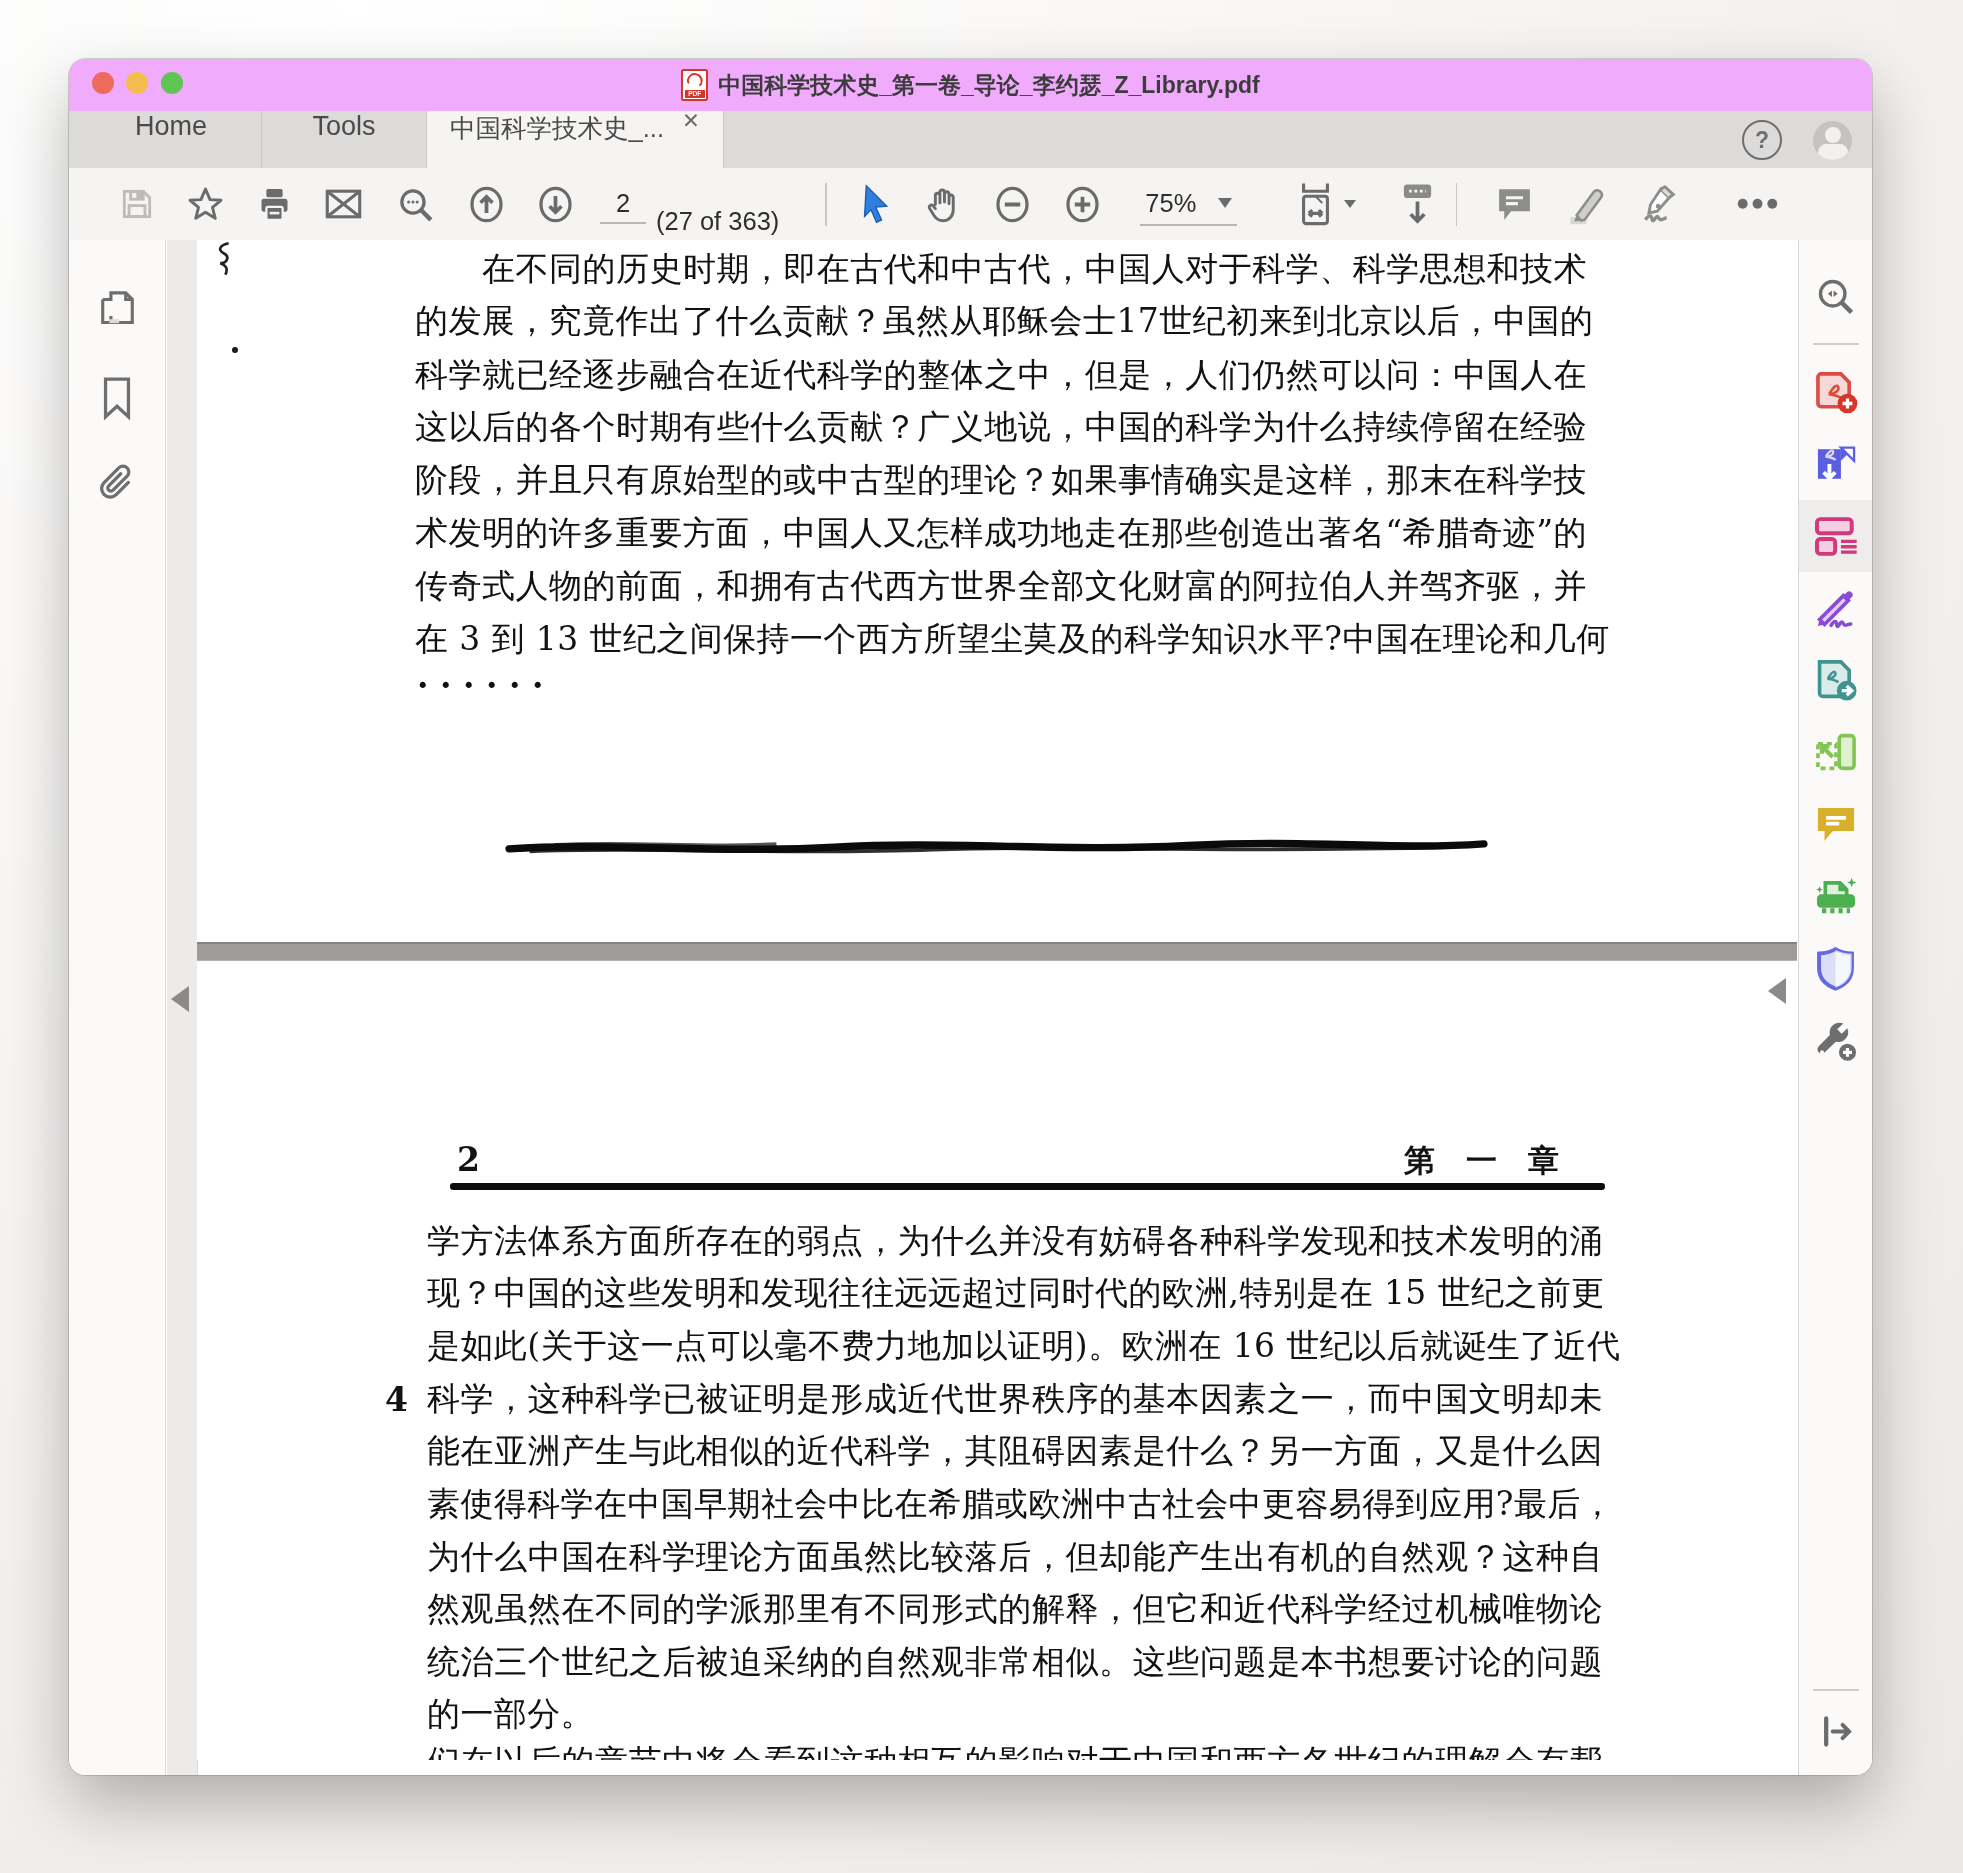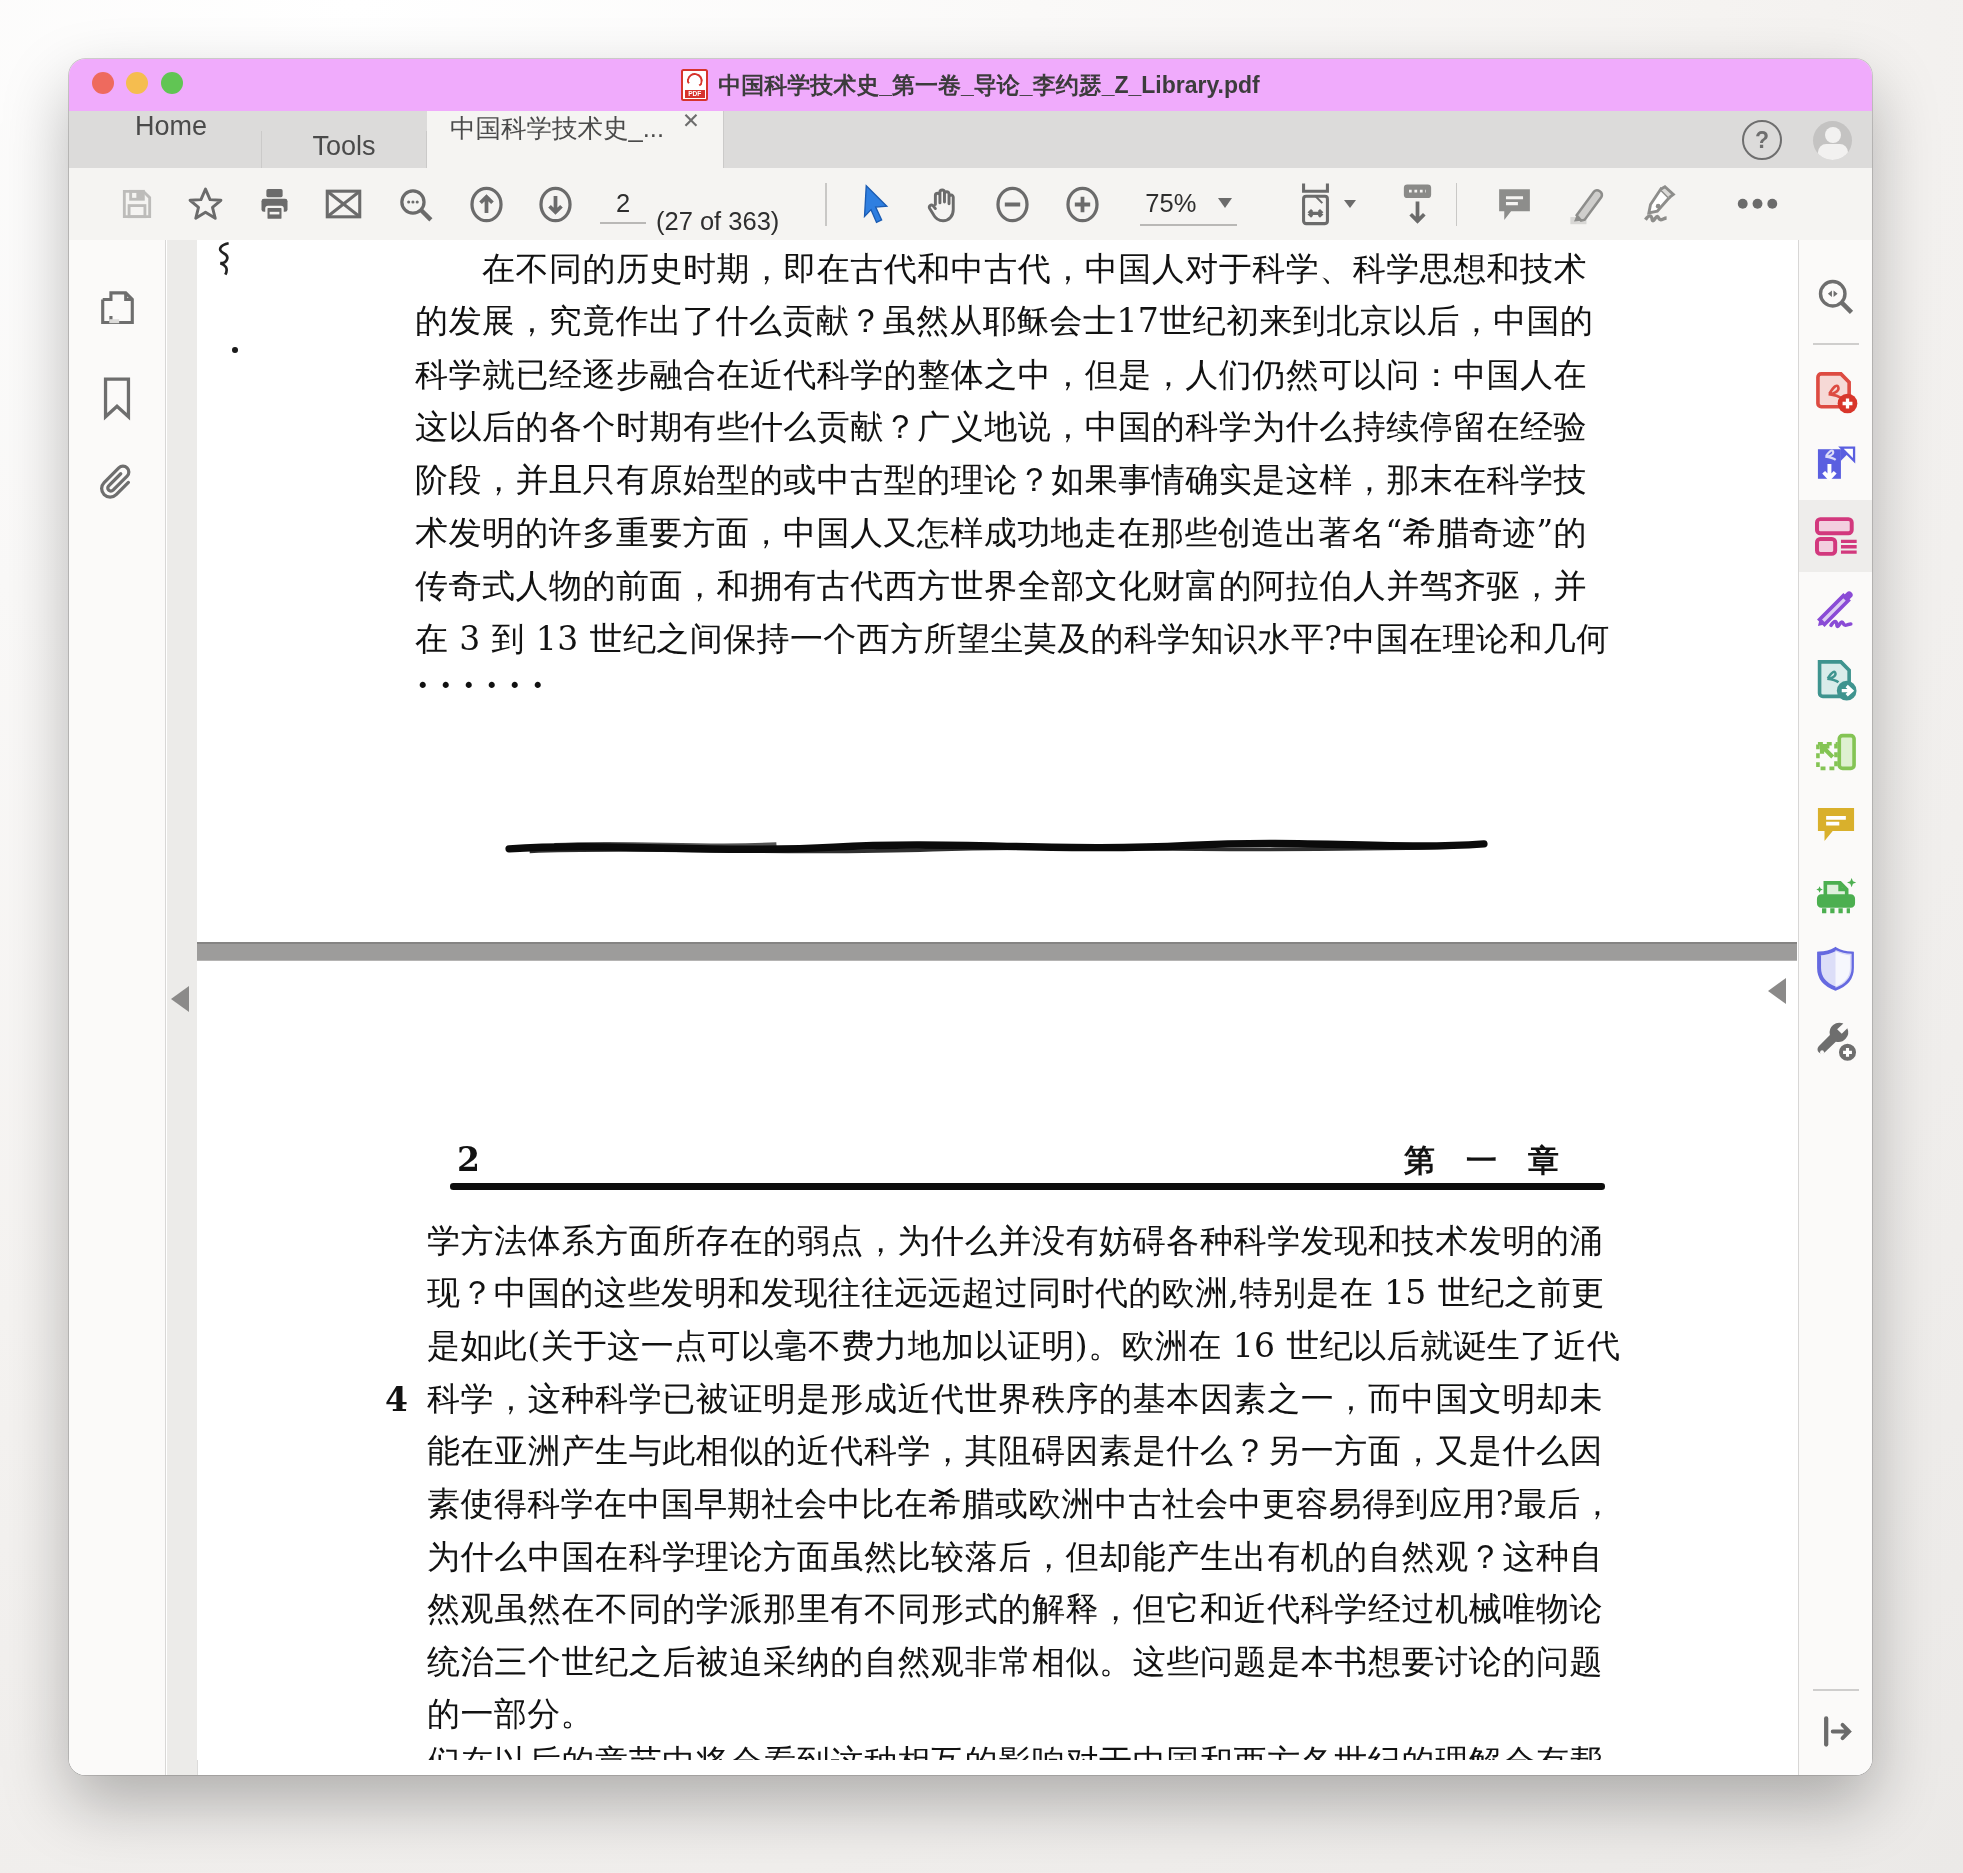--- a/index.html
+++ b/index.html
@@ -20,21 +20,21 @@
   .light{width:22px;height:22px;border-radius:50%;}
   .titlewrap{display:flex;align-items:center;gap:10px;}
   .titletext{font-size:23px;font-weight:700;color:#3c3c3c;}
   .pdfdocicon{width:23px;height:28px;background:#fff;border:2.1px solid #d7342c;border-radius:2.5px;position:relative;}
   .pdfdocicon .swoosh{position:absolute;left:4.1px;top:1.6px;width:11.5px;height:10px;border:2.5px solid #d7342c;border-radius:50% 50% 50% 50%/60% 60% 40% 40%;border-bottom-color:transparent;transform:rotate(12deg);}
   .pdfdocicon .label{position:absolute;left:1.6px;bottom:0.8px;right:1.6px;background:#d7342c;color:#fff;font-size:6.6px;font-weight:700;text-align:center;line-height:8.2px;}
 
   .tabbar{position:absolute;left:0;top:52px;width:100%;height:58px;background:#dcdbda;border-bottom:0.8px solid #c9c8c7;}
   .tab{position:absolute;top:0;height:58px;display:flex;justify-content:center;font-size:27px;color:#4a4a4a;}
   .tab.home{left:11.5px;width:181px;}
-  .tab.tools{left:192px;width:164px;border-left:0.8px solid #cbcac9;border-right:0.8px solid #cbcac9;margin-top:20px;}
+  .tab.tools{left:192px;width:164px;border-left:0.8px solid #cbcac9;border-right:0.8px solid #cbcac9;}
   .tab.doc{left:358px;width:296px;background:#f5f4f2;border-right:0.8px solid #cbcac9;gap:18px;font-size:25.5px;}
   .tabclose{font-size:21.4px;color:#6d6d6d;line-height:21.4px;}
   .tab-right{position:absolute;right:20px;top:0;height:58px;display:flex;align-items:center;gap:31px;}
   .helpbtn{width:36px;height:36px;border:2.9px solid #6e6e6e;border-radius:50%;color:#6e6e6e;
     font-size:23px;font-weight:700;display:flex;align-items:center;justify-content:center;}
   .avatar{width:39px;height:39px;border-radius:50%;background:#c4c3c2;position:relative;overflow:hidden;}
   .avatar .head{position:absolute;left:11.5px;top:6.6px;width:16.4px;height:16.4px;border-radius:50%;background:#f2f1f0;}
   .avatar .body{position:absolute;left:5px;top:23px;width:30px;height:18px;border-radius:8.2px 8.2px 0 0;background:#f2f1f0;}
 
   .toolbar{position:absolute;left:0;top:109px;width:100%;height:72px;background:#f5f4f2;border-bottom:1.6px solid #cfcecc;

